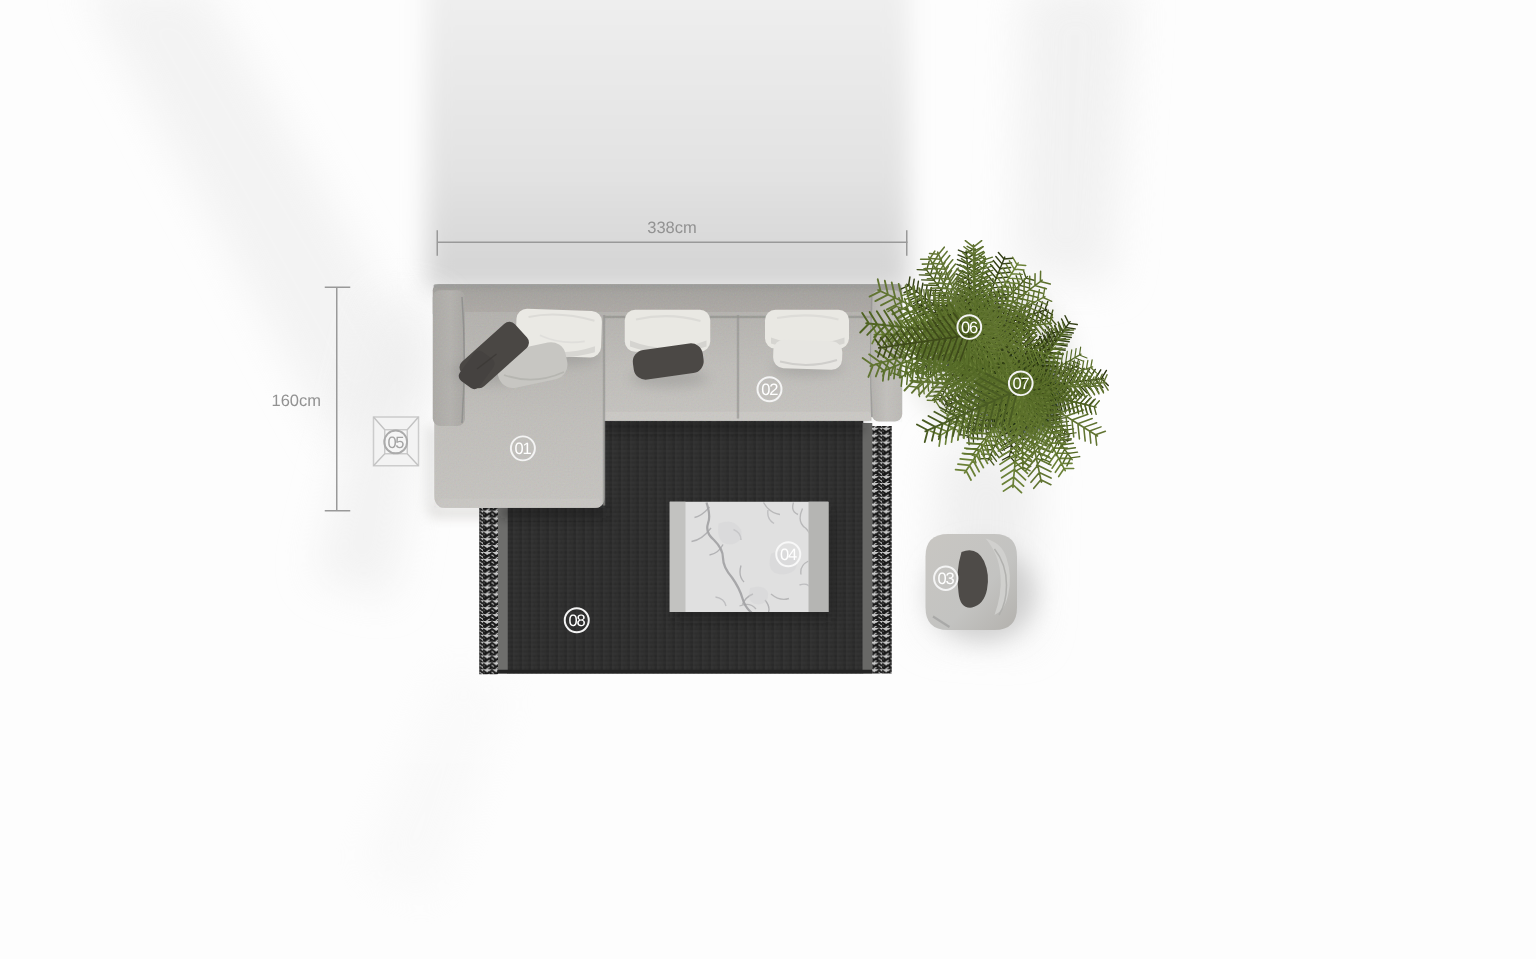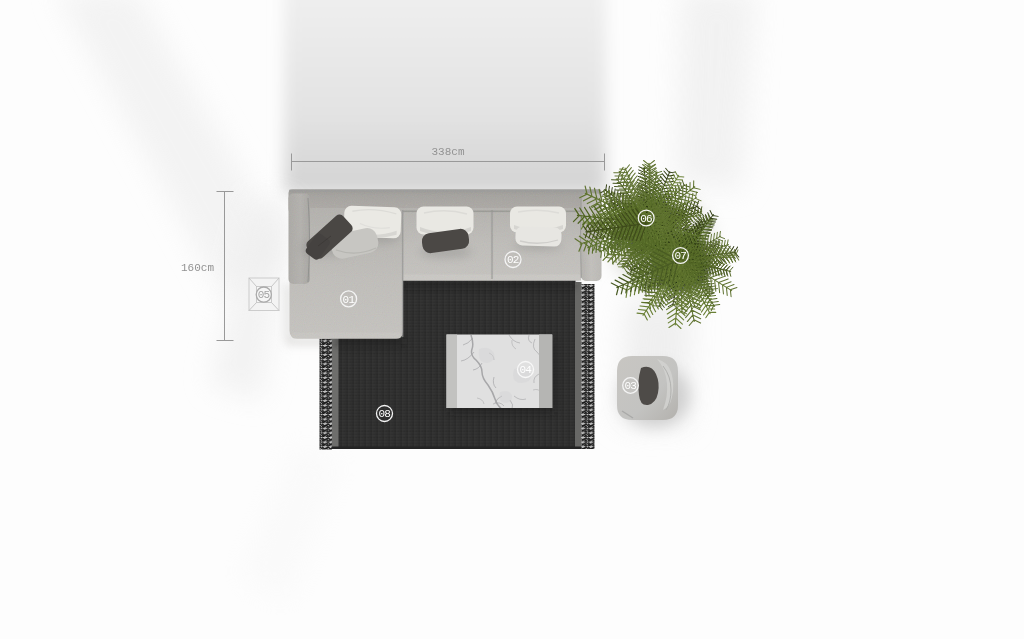--- a/index.html
+++ b/index.html
@@ -1,16 +1,16 @@
 <!DOCTYPE html>
 <html><head>
 <meta charset="utf-8">
 <style>
 html,body{margin:0;padding:0;background:#fdfdfd;}
-#stage{position:relative;width:836px;height:639px;overflow:hidden;font-family:Liberation Mono, monospace;}
+#stage{position:relative;width:836px;height:639px;overflow:hidden;font-family:Liberation Sans, sans-serif;}
 svg{display:block;}
 </style>
 </head>
 <body>
 <div id="stage">
 <svg width="1024" height="639" viewBox="0 0 1024 639">
 <defs>
   <linearGradient id="bandTop" x1="0" y1="1" x2="0" y2="0">
     <stop offset="0" stop-color="#d2d2d2"></stop>
     <stop offset="0.35" stop-color="#e2e2e2"></stop>

